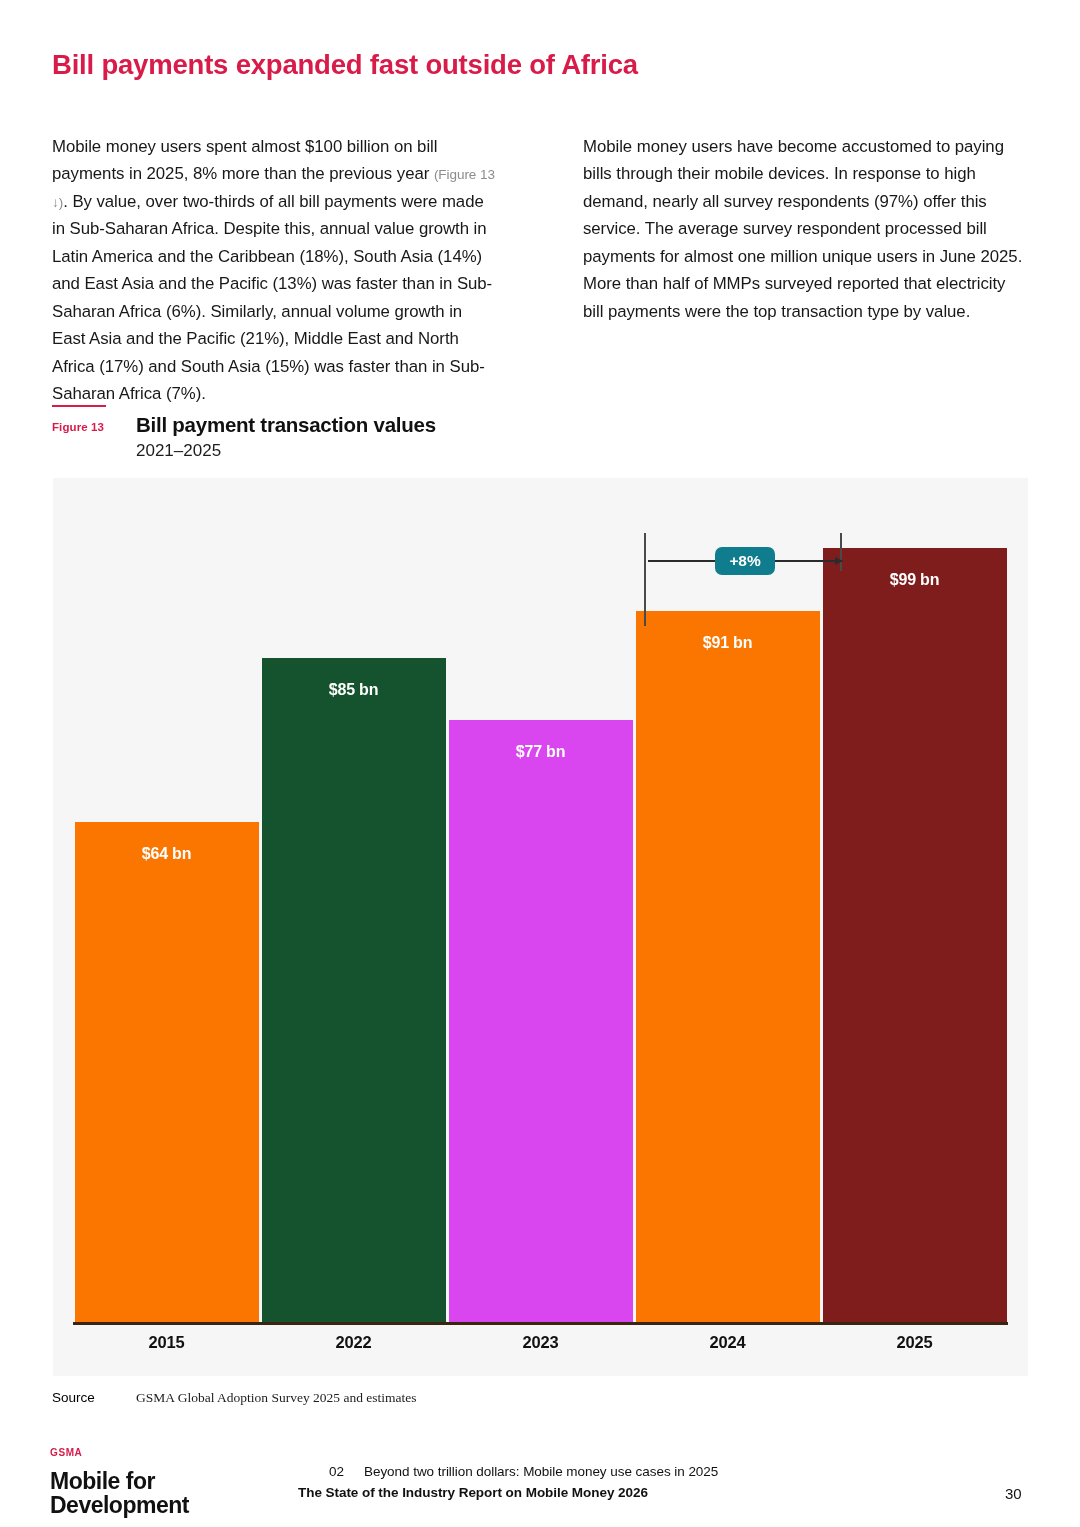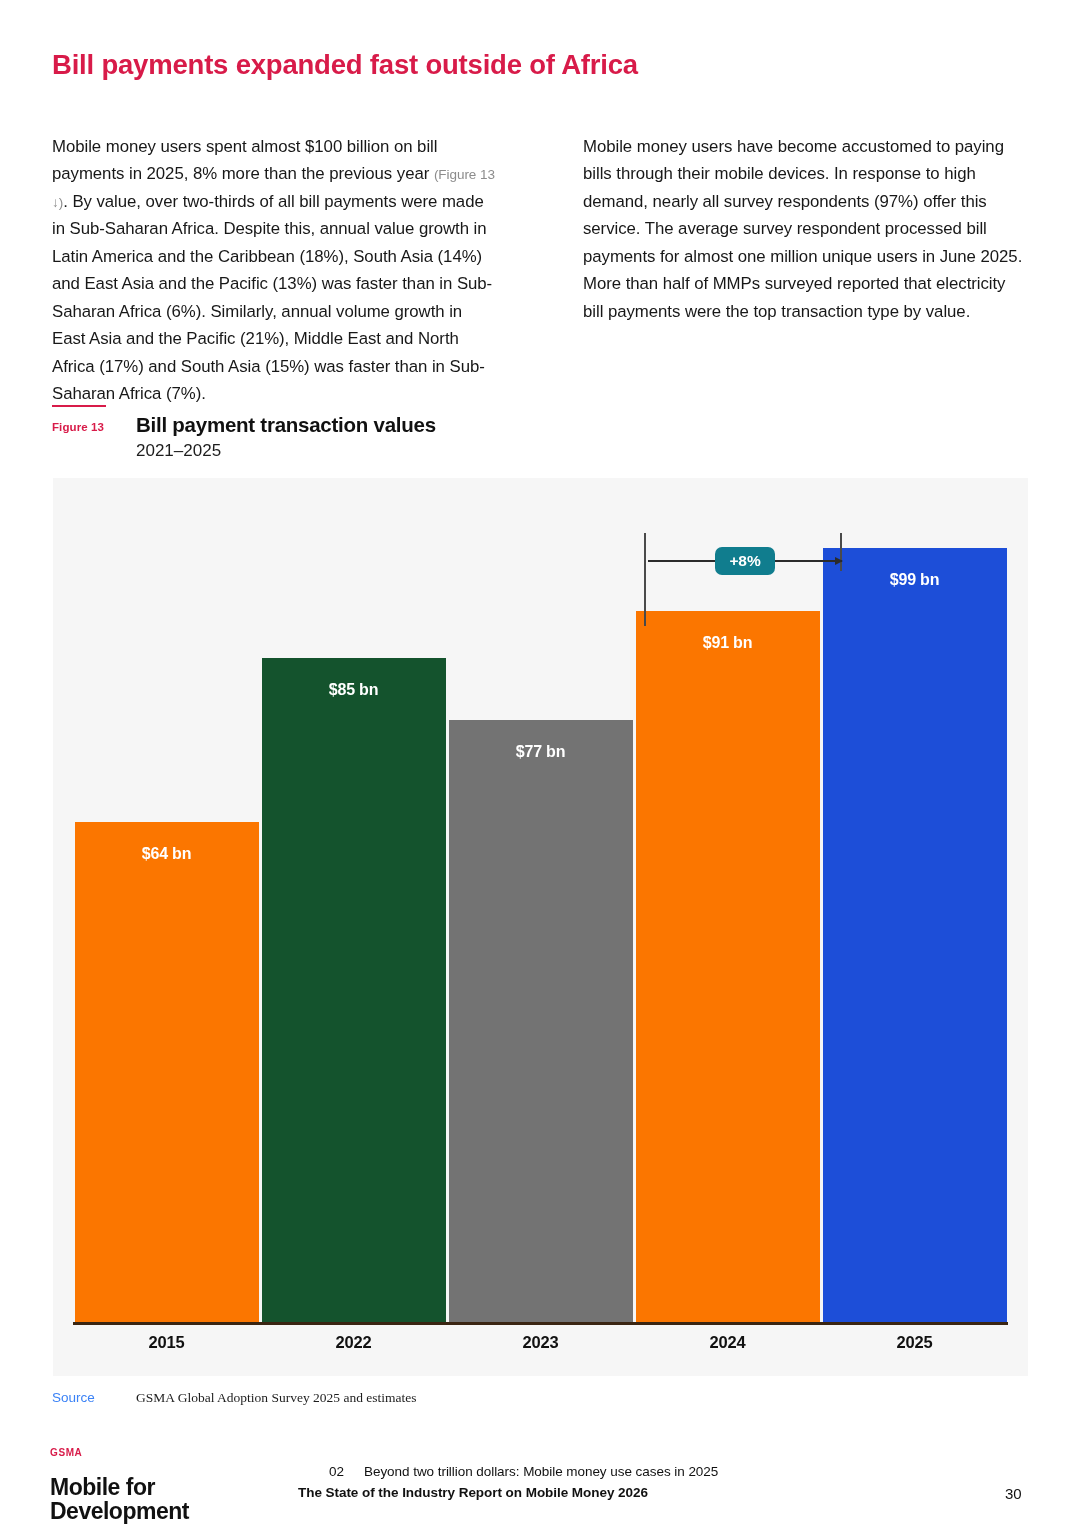--- a/index.html
+++ b/index.html
@@ -233,21 +233,21 @@
     position: absolute;
     left: 52px;
     top: 1390px;
     width: 900px;
     font-size: 13.5px;
   }
   .source-label {
     position: absolute;
     left: 0;
     top: 0;
-    color: #3b82f6;
+    color: #000000;
   }
   .source-text {
     position: absolute;
     left: 84px;
     top: 0;
     color: #1d1d1d;
     font-family: Liberation Serif, serif;
   }
 
   
@@ -265,21 +265,21 @@
     width: 240px;
   }
   .logo-gsma {
     font-size: 10px;
     font-weight: bold;
     color: #D81B49;
     letter-spacing: 0.6px;
     line-height: 1;
   }
   .logo-m4d {
-    margin-top: 18px;
+    margin-top: 12px;
     font-size: 23px;
     font-weight: bold;
     color: #111111;
     line-height: 1.03;
     letter-spacing: -0.5px;
   }
   .footer-center {
     position: absolute;
     left: 298px;
     top: 16px;
@@ -339,31 +339,31 @@
           <div class="bar" style="height: 500.148px; background: rgb(251, 118, 0);">
             <div class="bar-label">$64 bn</div>
           </div>
         </div>
         <div class="bar-slot">
           <div class="bar" style="height: 664.259px; background: #14532d;">
             <div class="bar-label">$85 bn</div>
           </div>
         </div>
         <div class="bar-slot">
-          <div class="bar" style="height: 601.741px; background: #737373;">
+          <div class="bar" style="height: 601.741px; background: #d946ef;">
             <div class="bar-label">$77 bn</div>
           </div>
         </div>
         <div class="bar-slot">
           <div class="bar" style="height: 711.148px; background: rgb(251, 118, 0);">
             <div class="bar-label">$91 bn</div>
           </div>
         </div>
         <div class="bar-slot">
-          <div class="bar" style="height: 773.667px; background: #1d4ed8;">
+          <div class="bar" style="height: 773.667px; background: #7f1d1d;">
             <div class="bar-label">$99 bn</div>
           </div>
         </div>
       </div>
 
     <div class="axis-line"></div>
 
     <div class="ticks" id="ticks-container">
         <div class="tick">2015</div>
         <div class="tick">2022</div>

